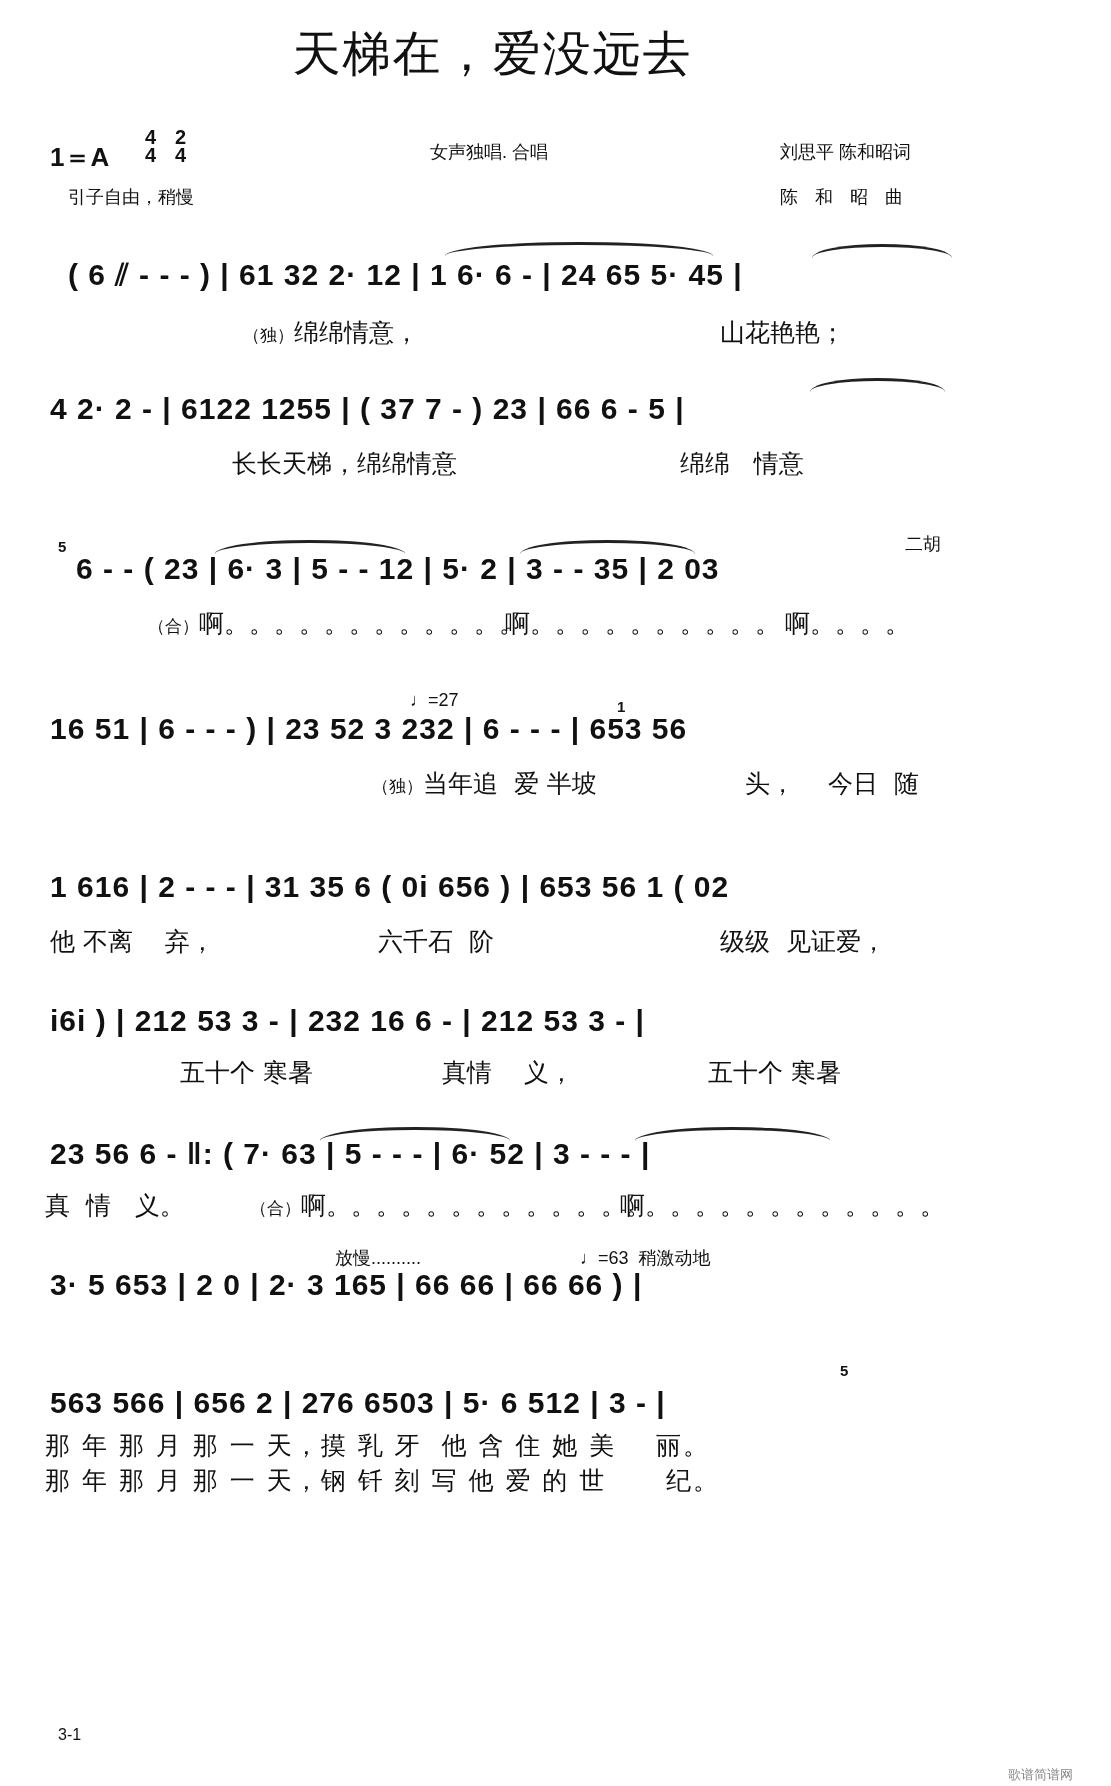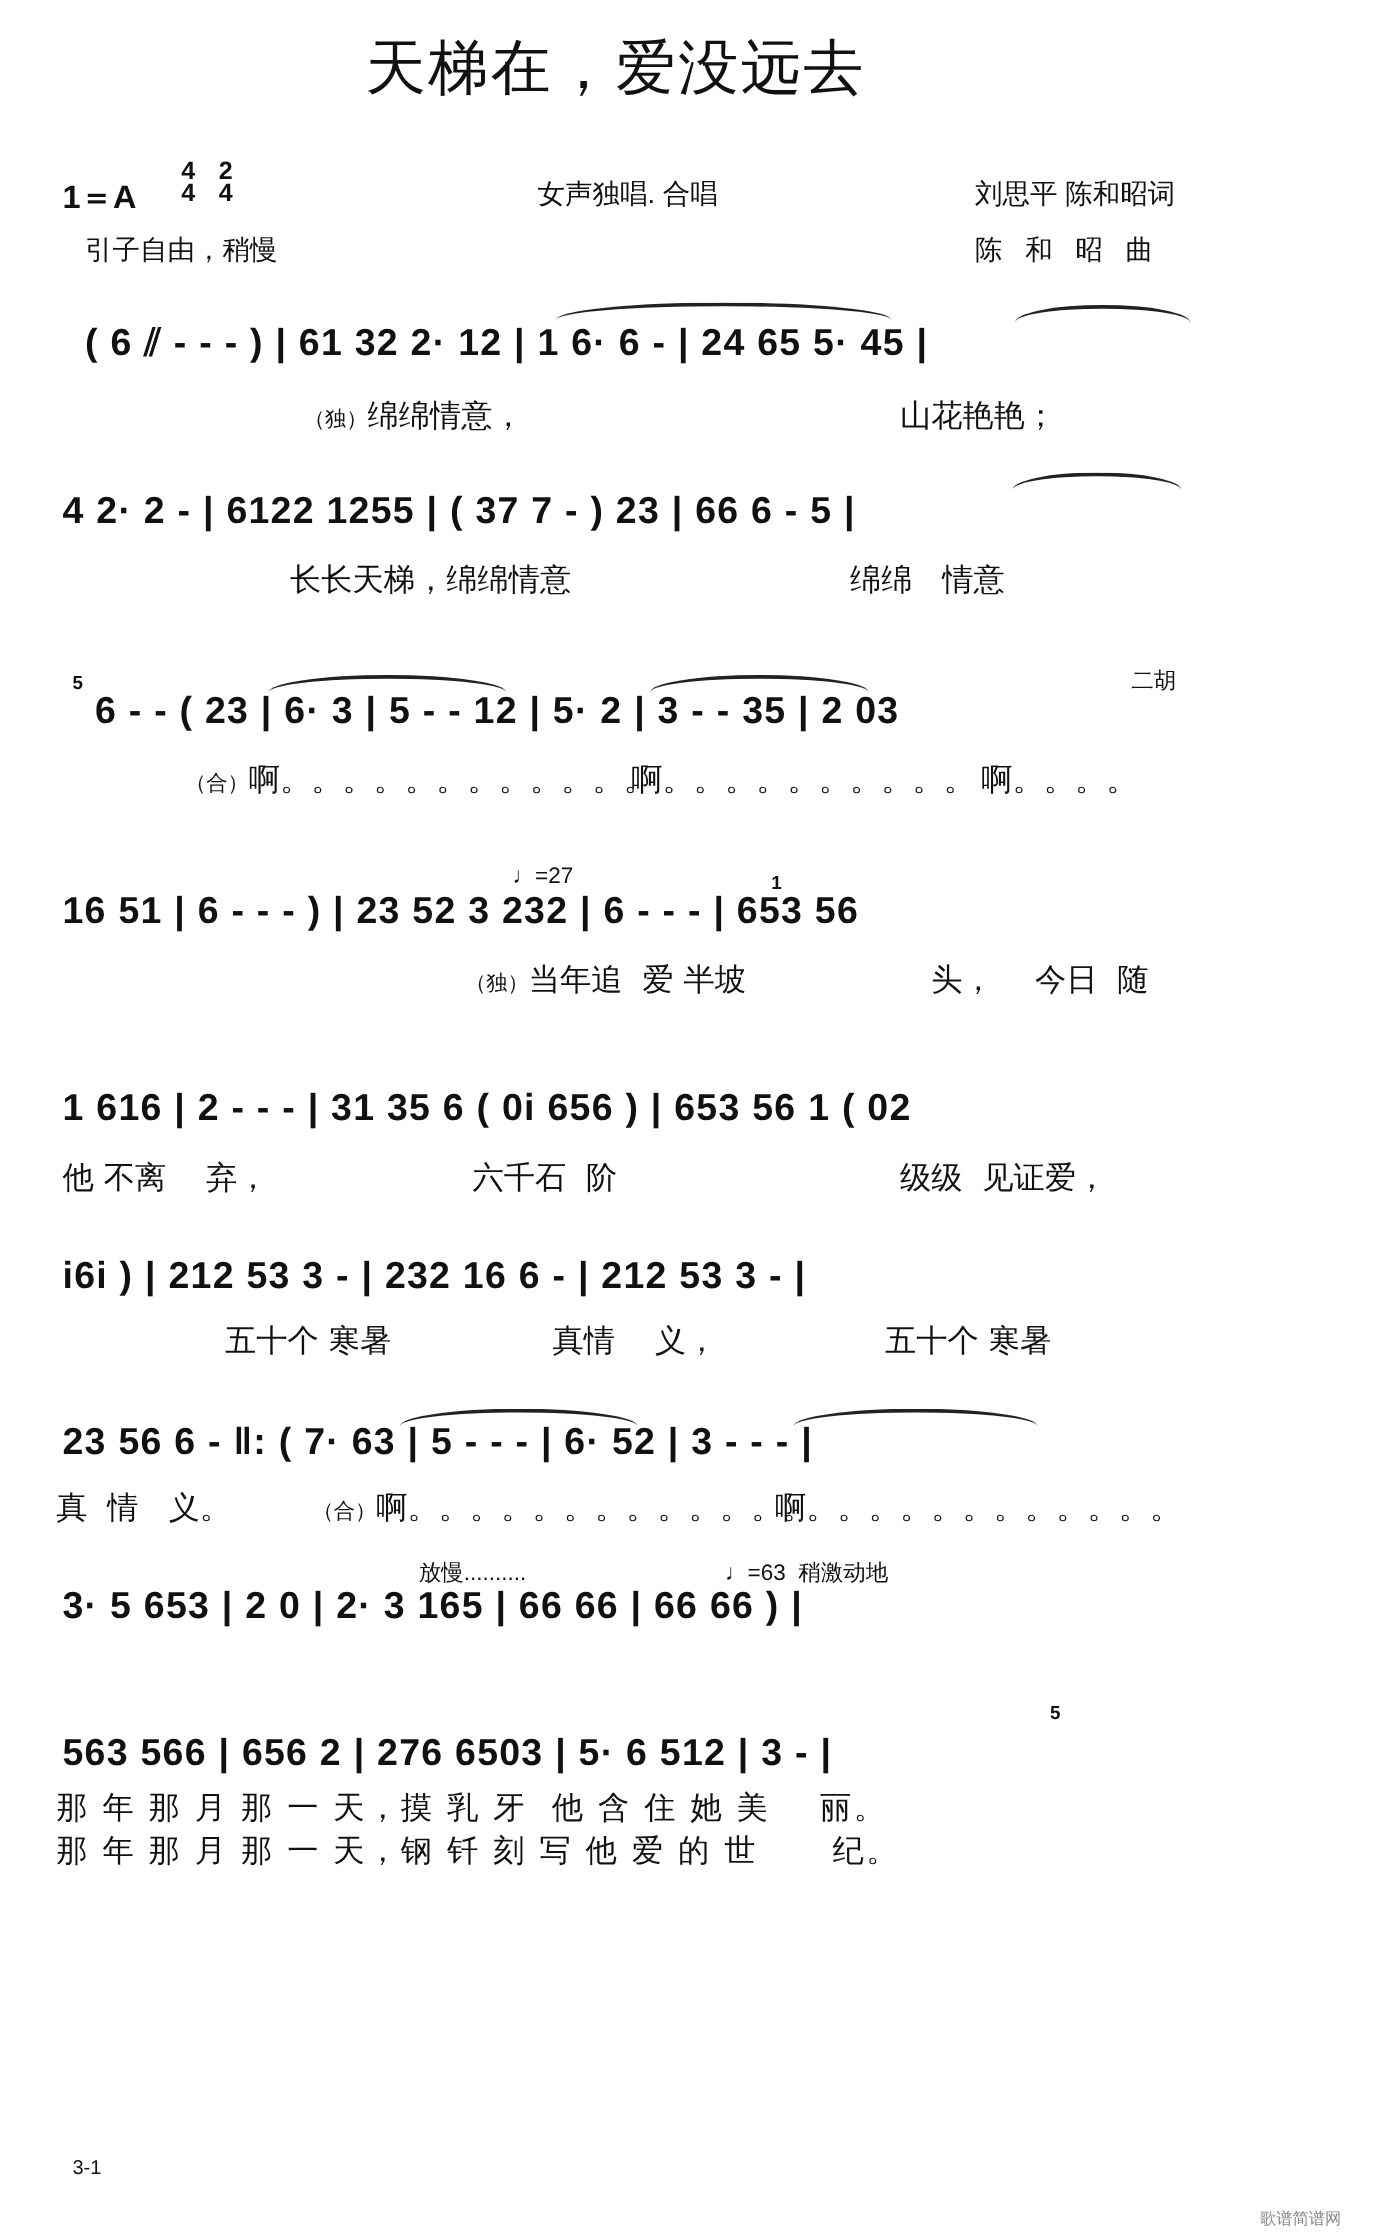--- a/index.html
+++ b/index.html
@@ -1,19 +1,19 @@
 <!DOCTYPE html>
 <html><head>
 <meta charset="utf-8">
 <style>
   html,body{margin:0;padding:0;background:#fff;}
   body{width:1111px;height:1786px;position:relative;overflow:hidden;color:#111;font-family:"Liberation Sans","DejaVu Sans",sans-serif;}
   .abs{position:absolute;}
   .title{left:0;width:985px;top:22px;text-align:center;font-family:"Liberation Serif","DejaVu Serif",serif;font-size:48px;letter-spacing:2px;}
-  .meta{font-size:22px;}
+  .meta{font-size:18px;}
   .key{font-weight:bold;font-size:26px;}
   .sys{position:absolute;left:0;width:1111px;}
   .notes{position:absolute;left:0;font-weight:bold;font-size:30px;white-space:pre;font-family:"Liberation Sans","DejaVu Sans",sans-serif;letter-spacing:1px;}
   .lyr{position:absolute;font-size:25px;white-space:pre;font-family:"DejaVu Sans",sans-serif;}
   .small{font-size:17px;}
   .ann{position:absolute;font-size:18px;white-space:pre;}
   .arc{position:absolute;border-top:3px solid #222;border-radius:50% 50% 0 0/14px 14px 0 0;height:12px;}
   .pageno{font-size:16px;}
   .wm{font-size:13px;color:#888;}
   .wm b{color:#c0703a;font-weight:normal;}

